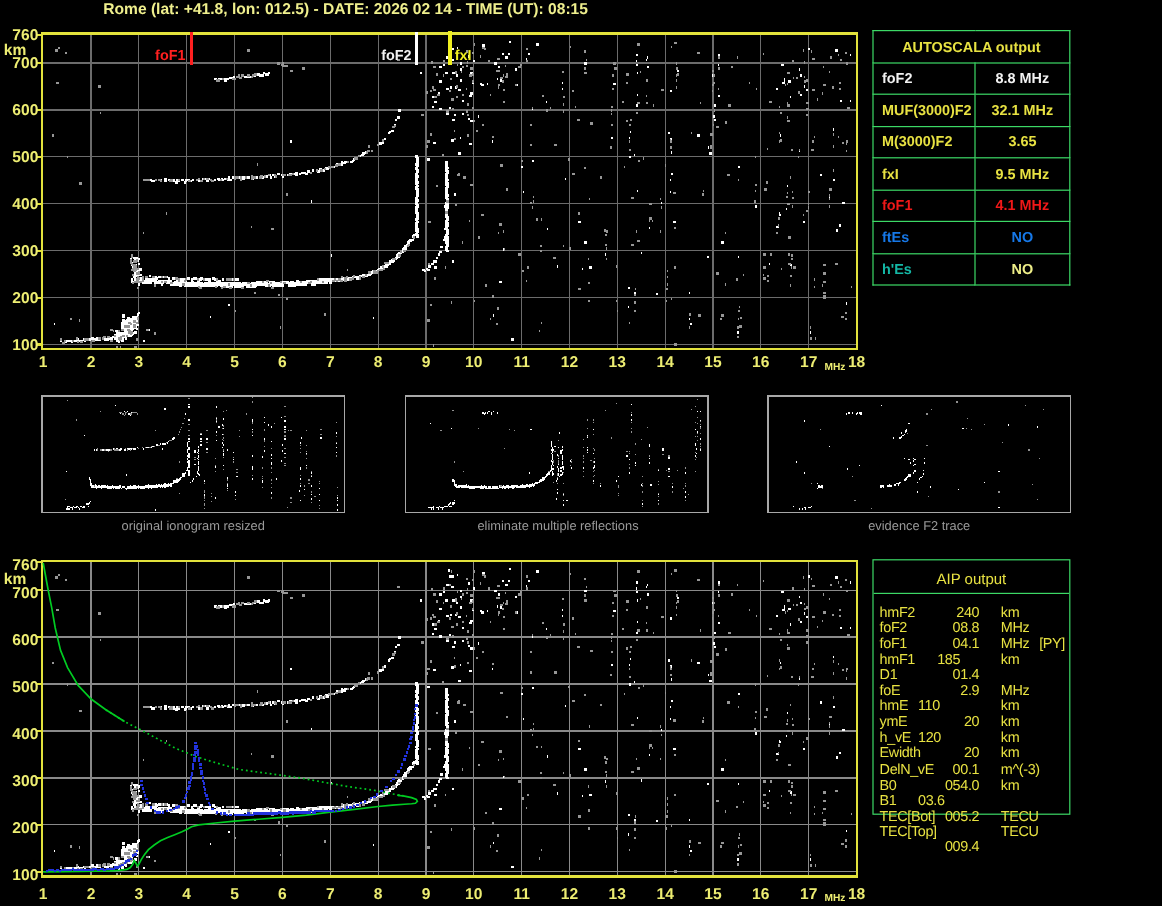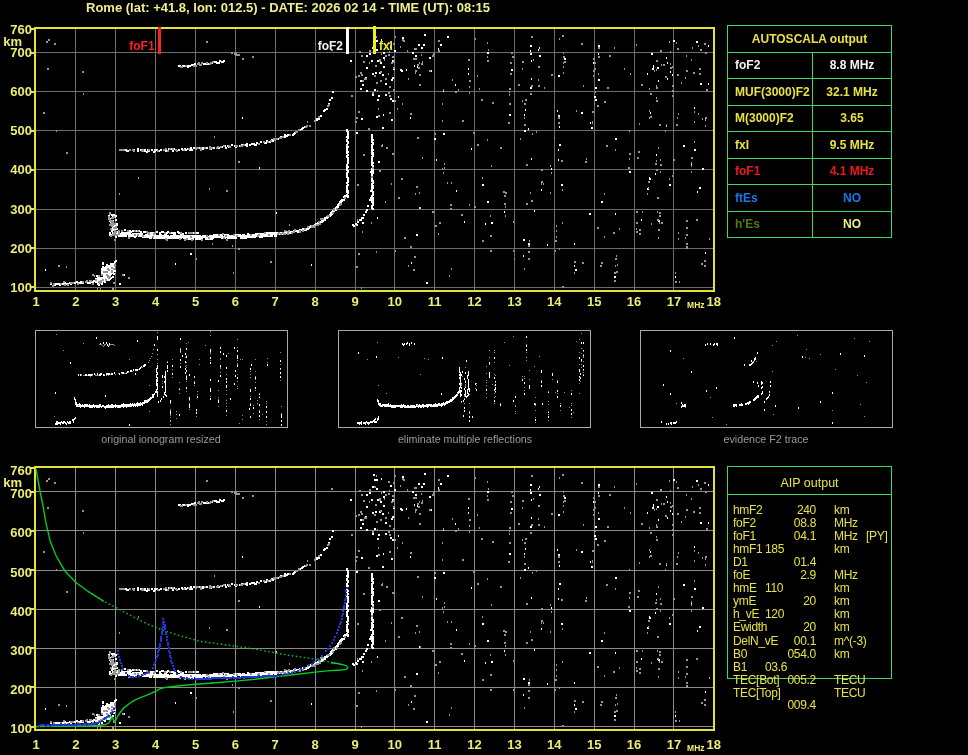--- a/index.html
+++ b/index.html
@@ -137,41 +137,41 @@
         </tr>
         <tr>
           <td class="l" style="color:#f01818">foF1</td>
           <td class="v" style="color:#f01818">4.1 MHz</td>
         </tr>
         <tr>
           <td class="l" style="color:#1678e8">ftEs</td>
           <td class="v" style="color:#1678e8">NO</td>
         </tr>
         <tr>
-          <td class="l" style="color:#4d7c0f">h'Es</td>
+          <td class="l" style="color:#14b8a6">h'Es</td>
           <td class="v" style="color:#eeee88">NO</td>
         </tr>
       </tbody>
     </table>
     <div id="aip">
       <div class="t">AIP output</div>
       <div class="hl"></div>
     </div>
     <div class="ar" style="left:733px;top:502.5px">hmF2</div>
     <div class="ar" style="left:765px;top:502.5px;width:51px;text-align:right">240</div>
     <div class="ar" style="left:834px;top:502.5px">km</div>
     <div class="ar" style="left:733px;top:515.6px">foF2</div>
     <div class="ar" style="left:765px;top:515.6px;width:51px;text-align:right">08.8</div>
     <div class="ar" style="left:834px;top:515.6px">MHz</div>
     <div class="ar" style="left:733px;top:528.7px">foF1</div>
     <div class="ar" style="left:765px;top:528.7px;width:51px;text-align:right">04.1</div>
     <div class="ar" style="left:834px;top:528.7px">MHz</div>
     <div class="ar" style="left:866px;top:528.7px">[PY]</div>
     <div class="ar" style="left:733px;top:541.8px">hmF1</div>
-    <div class="ar" style="left:765px;top:541.8px;width:51px;text-align:left">185</div>
+    <div class="ar" style="left:765px;top:541.8px;width:51px;text-align:center">185</div>
     <div class="ar" style="left:834px;top:541.8px">km</div>
     <div class="ar" style="left:733px;top:554.9px">D1</div>
     <div class="ar" style="left:765px;top:554.9px;width:51px;text-align:right">01.4</div>
     <div class="ar" style="left:733px;top:568.0px">foE</div>
     <div class="ar" style="left:765px;top:568.0px;width:51px;text-align:right">2.9</div>
     <div class="ar" style="left:834px;top:568.0px">MHz</div>
     <div class="ar" style="left:733px;top:581.1px">hmE</div>
     <div class="ar" style="left:765px;top:581.1px;width:51px;text-align:left">110</div>
     <div class="ar" style="left:834px;top:581.1px">km</div>
     <div class="ar" style="left:733px;top:594.2px">ymE</div>

